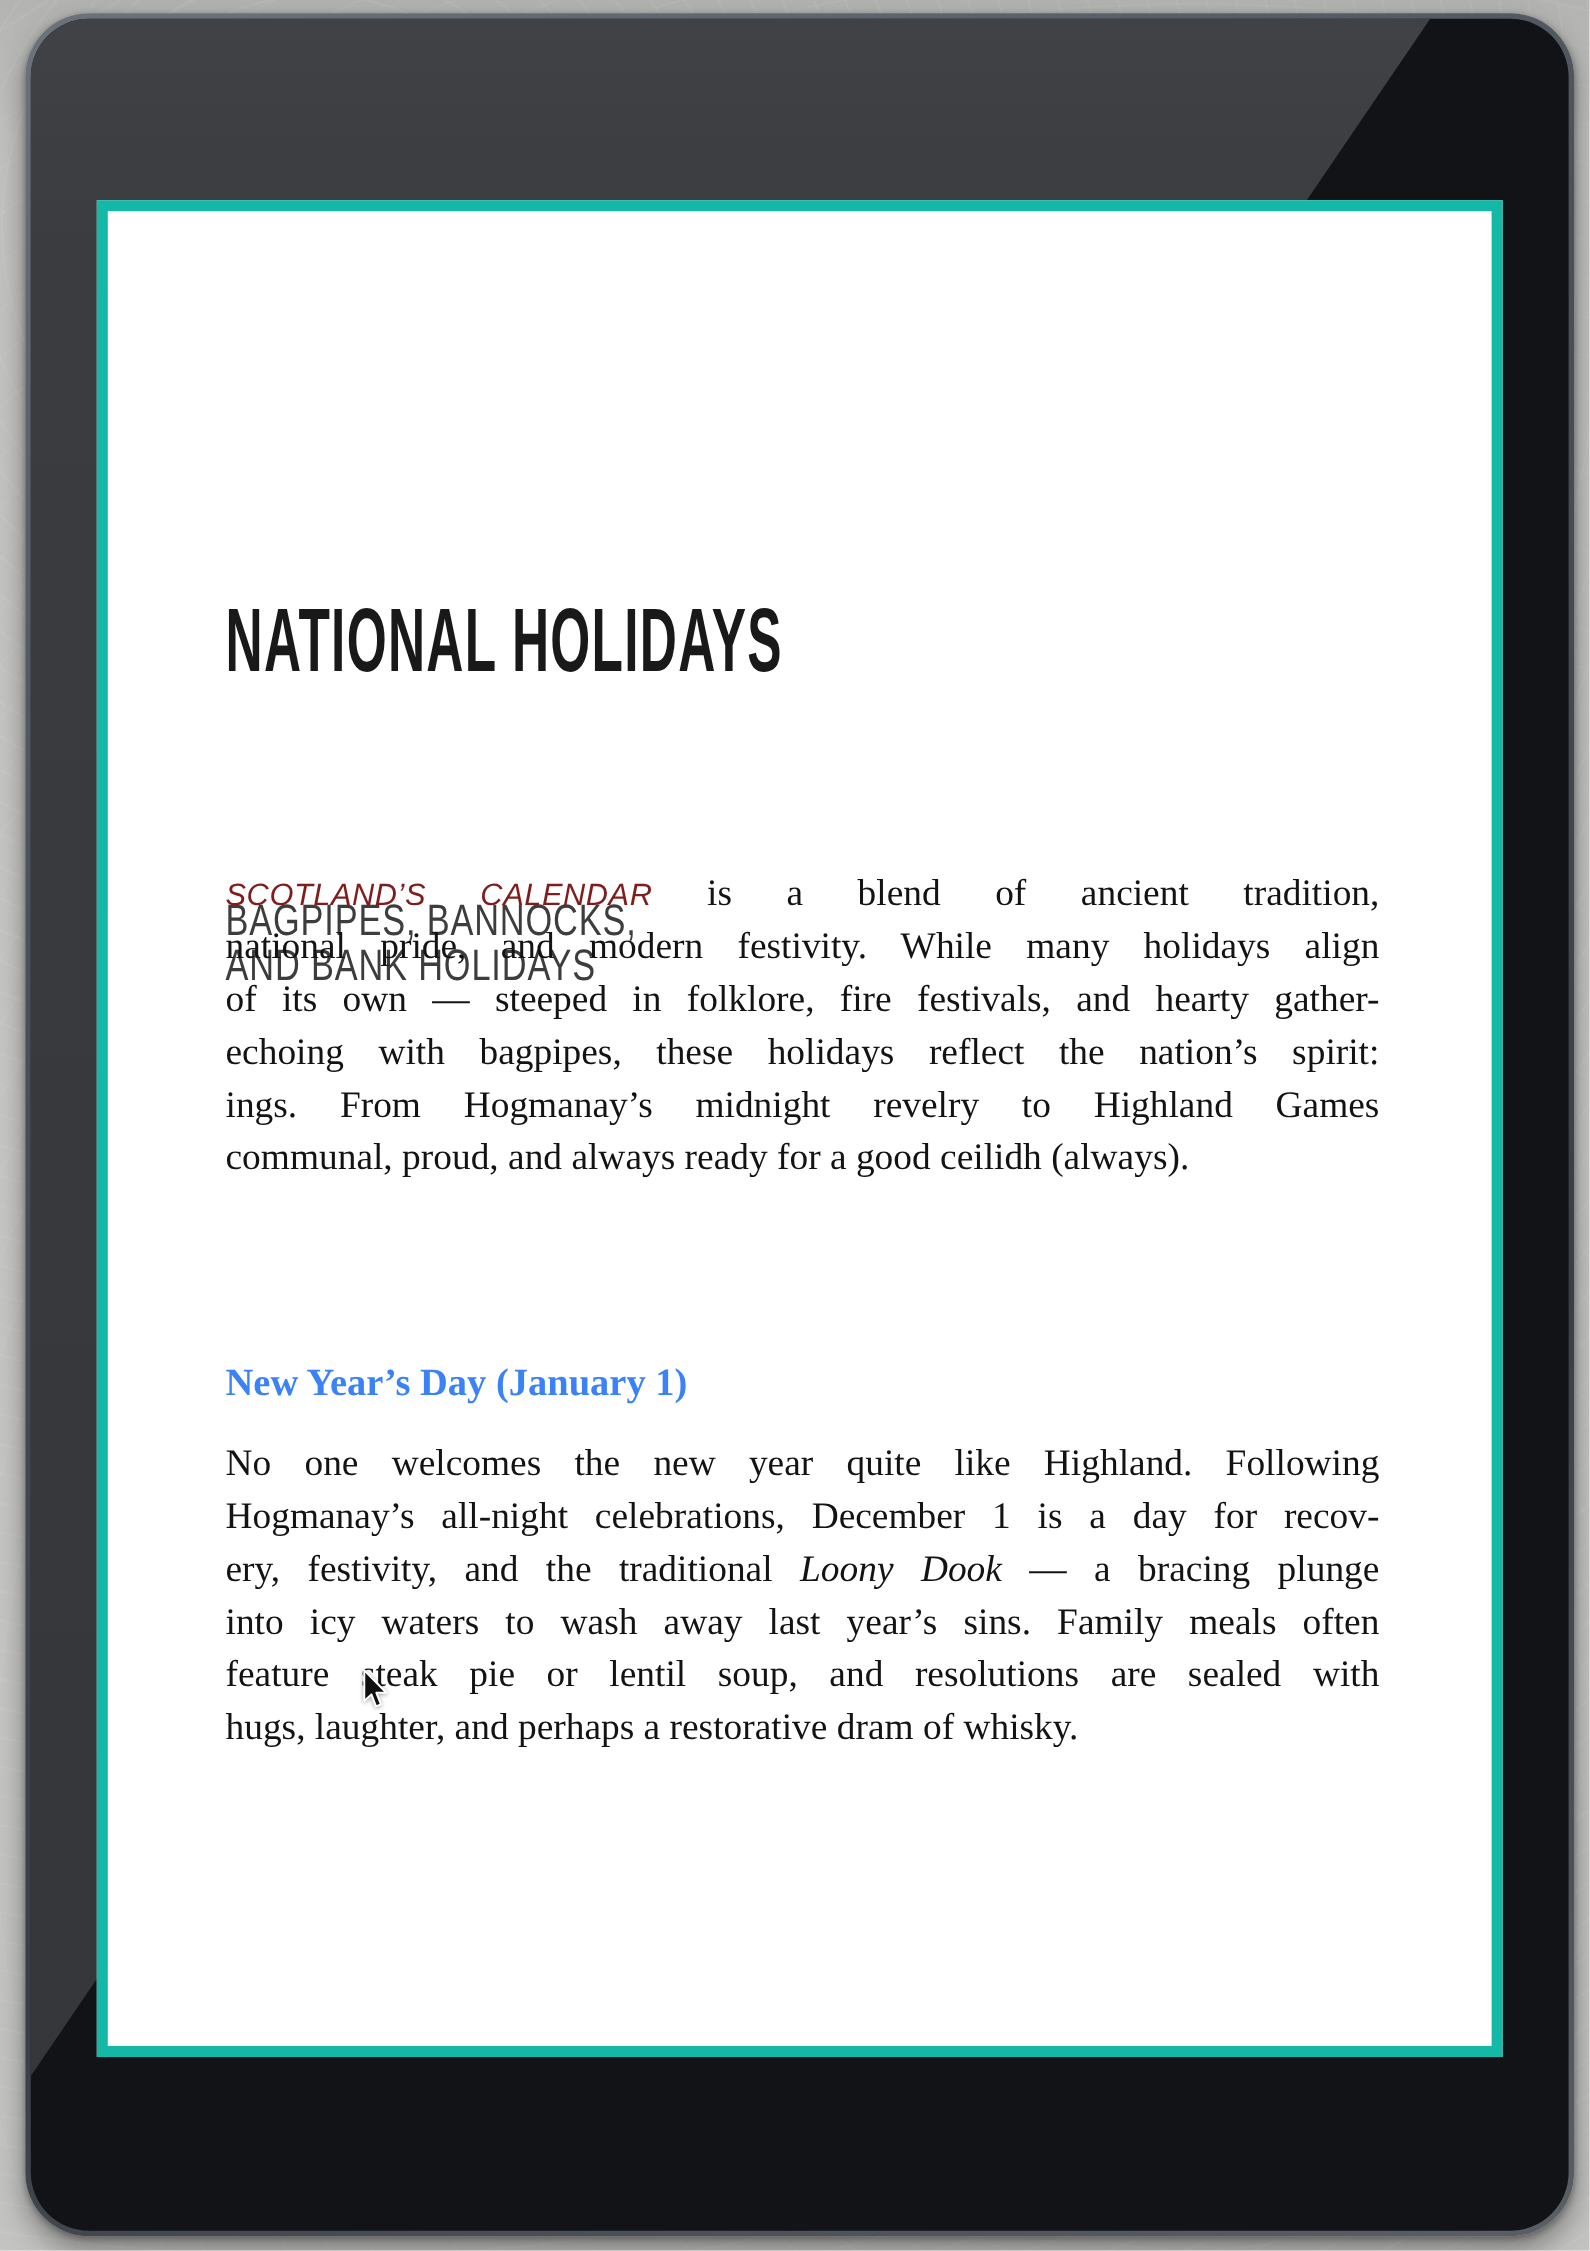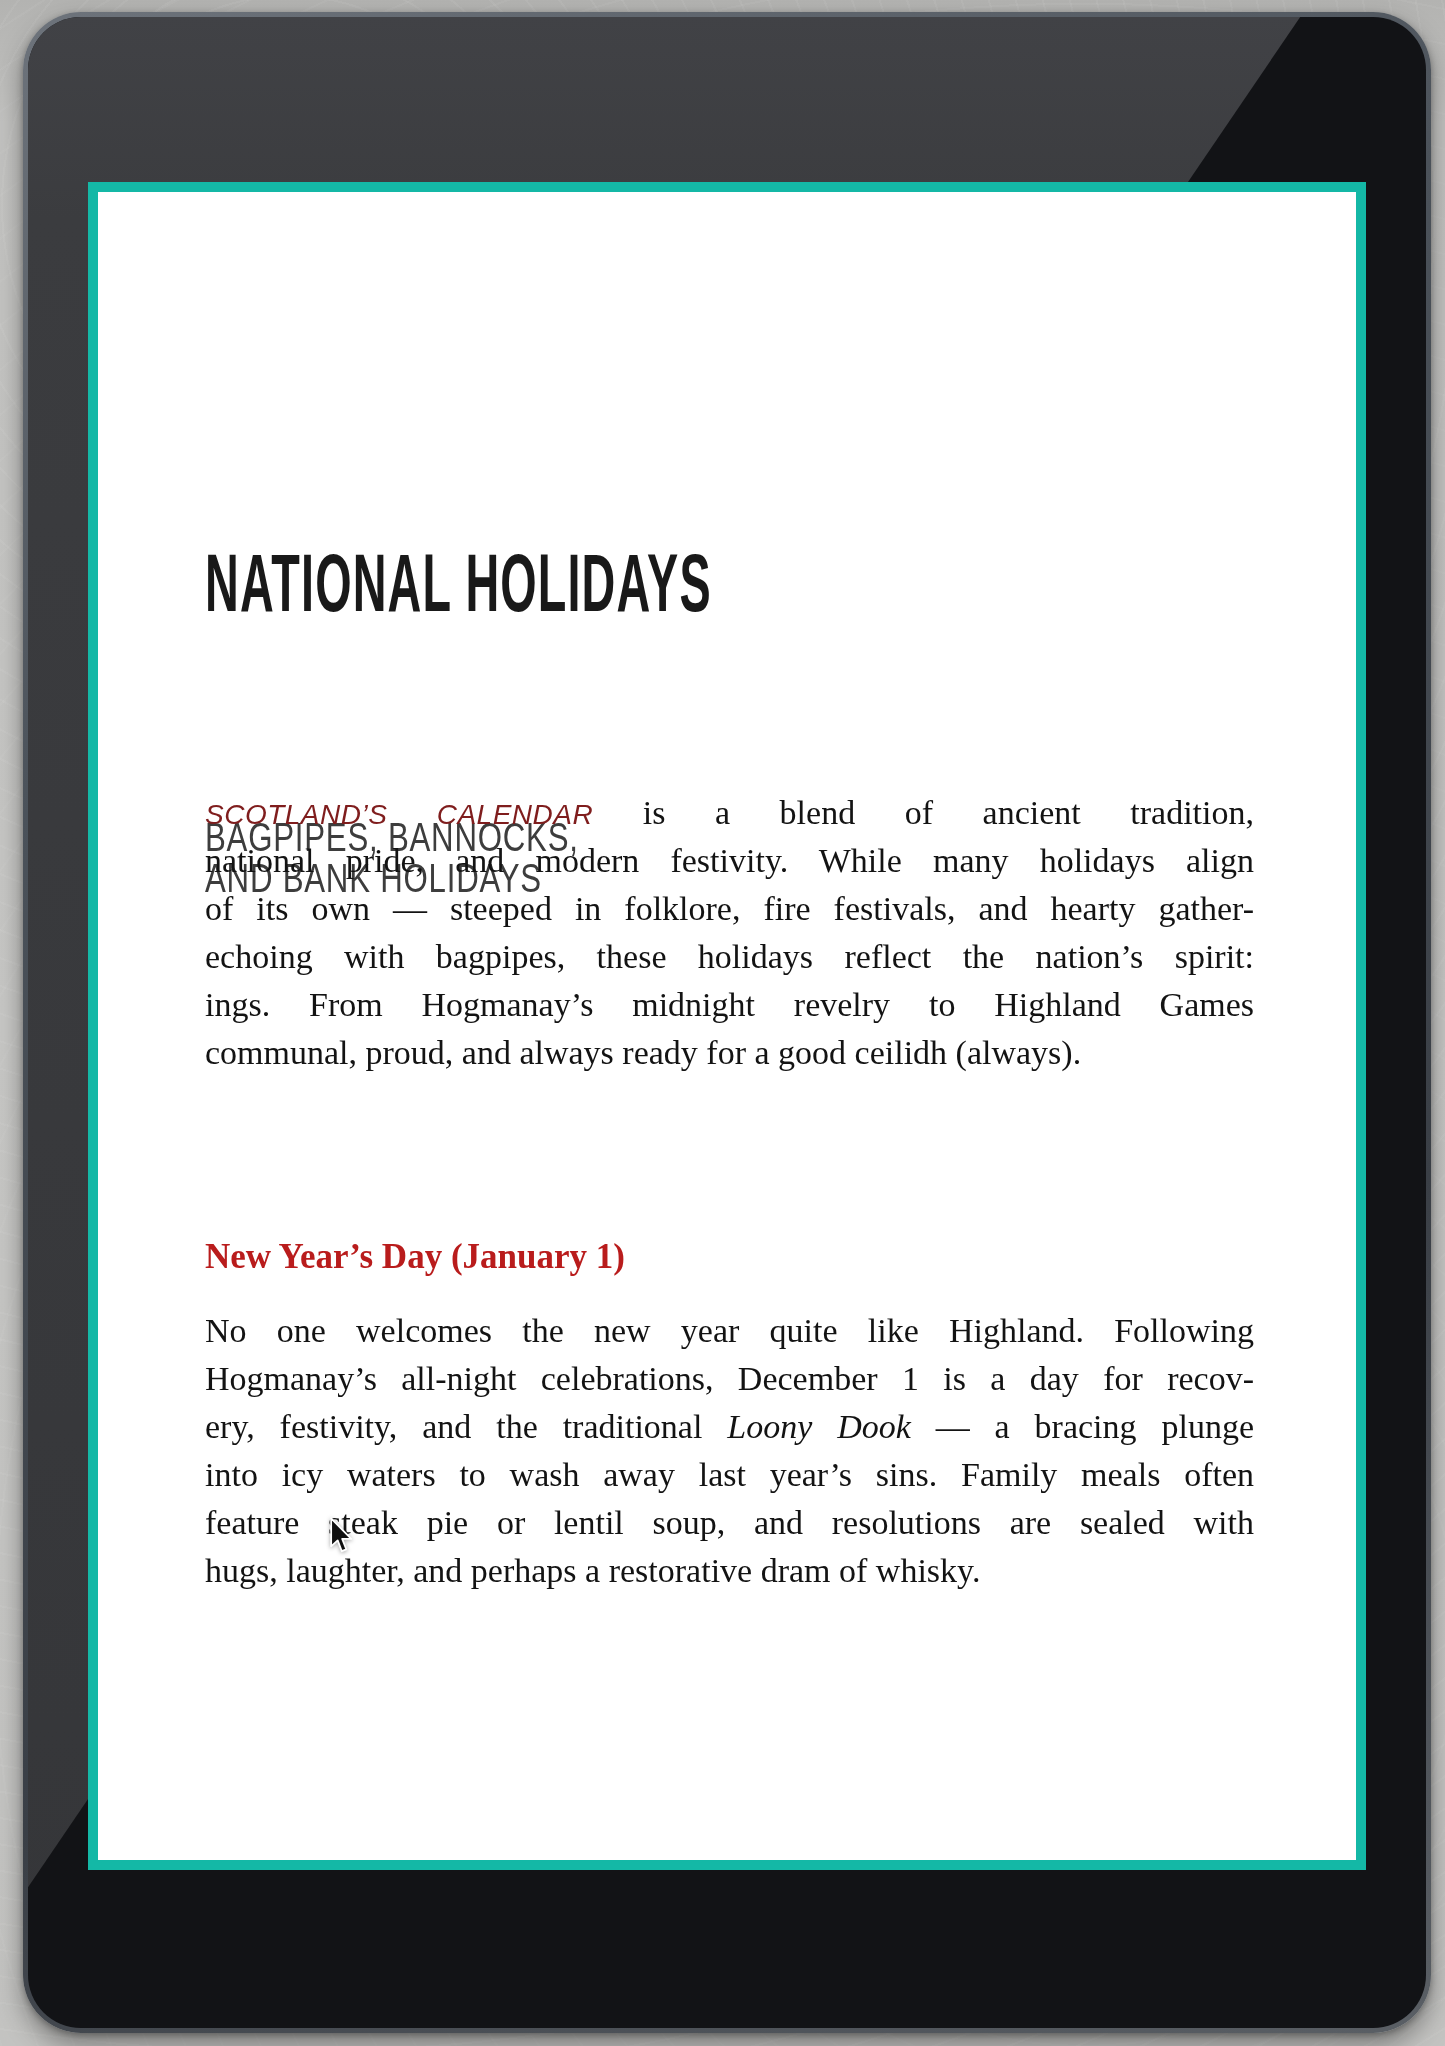--- a/index.html
+++ b/index.html
@@ -56,21 +56,21 @@
   .para .line{height:48px;text-align:justify;overflow:hidden;}
   .para .line.just::after{content:"";display:inline-block;width:100%;height:0;}
   .leadin{
     font-family:"Liberation Sans",sans-serif;font-size:28px;
     letter-spacing:0.5px;color:#7f1d1d;font-style:italic;
   }
   .italic{font-style:italic;}
   .section-heading{
     position:absolute;left:107px;top:1041px;
     font-family:"Liberation Serif",serif;font-weight:700;
-    font-size:35px;line-height:48px;color:#b91c1c;white-space:nowrap;
+    font-size:35px;line-height:48px;color:#3b82f6;white-space:nowrap;
   }
   #intro-para{top:597px;}
   #section-para{top:1115px;}
 
   
   .cursor{position:absolute;left:231px;top:1325px;width:26px;height:38px;
     filter:drop-shadow(0 1px 2px rgba(0,0,0,0.35));}
 </style>
 </head>
 <body>

